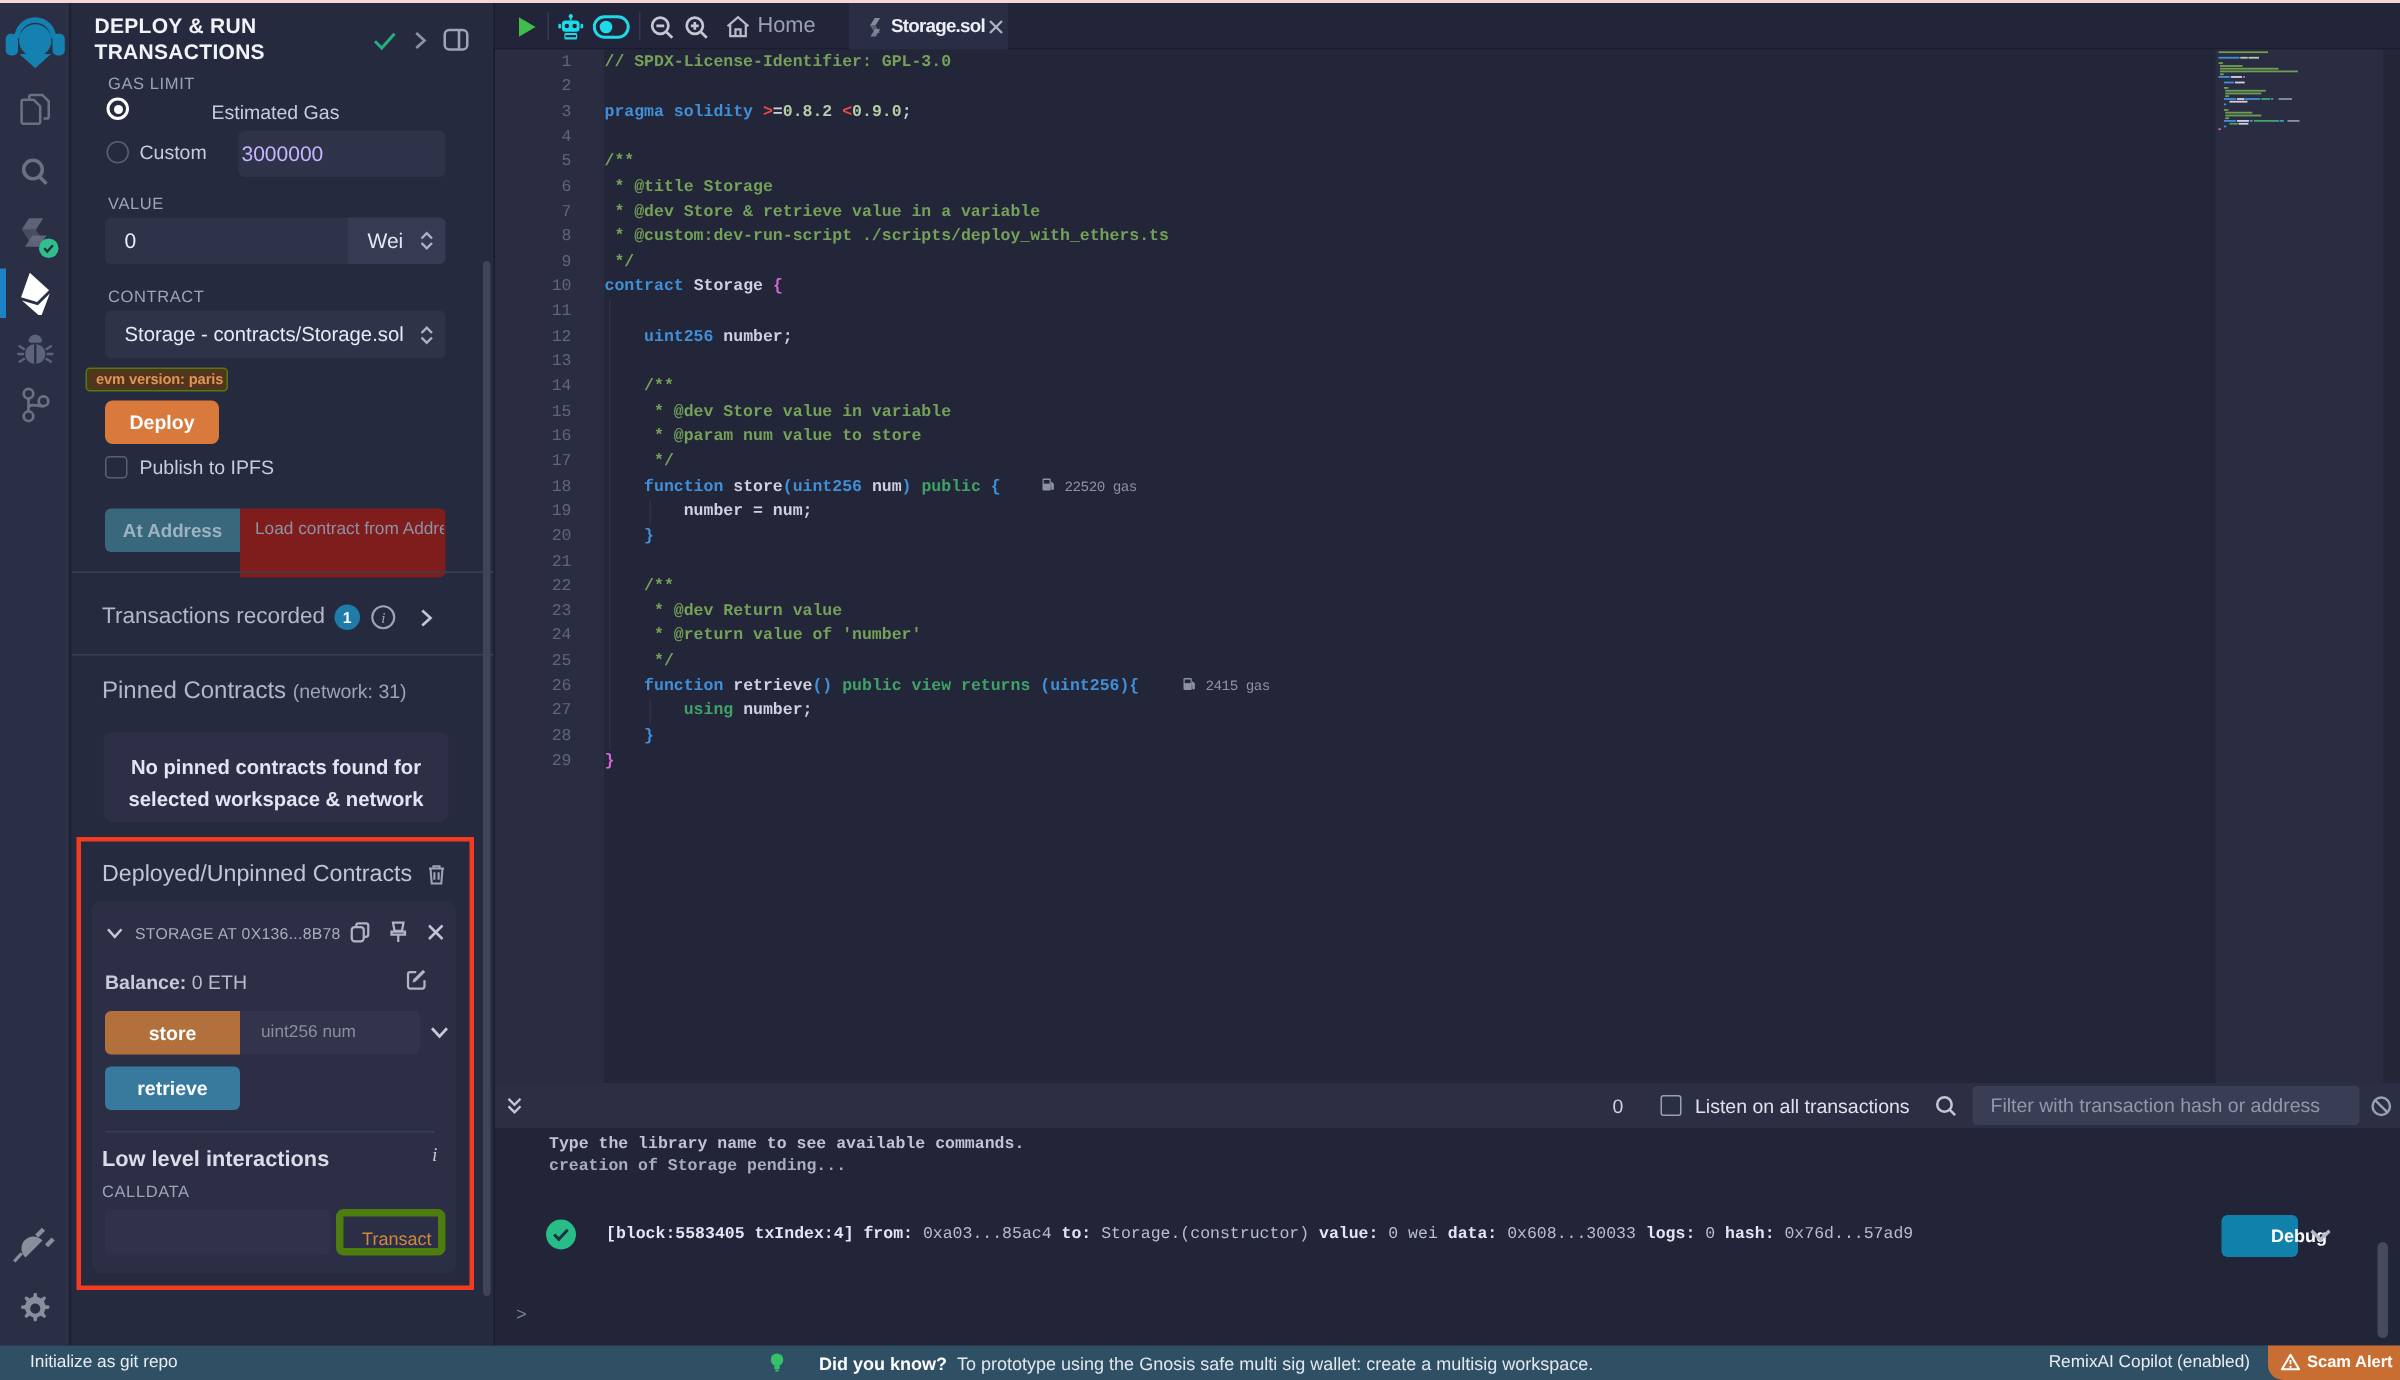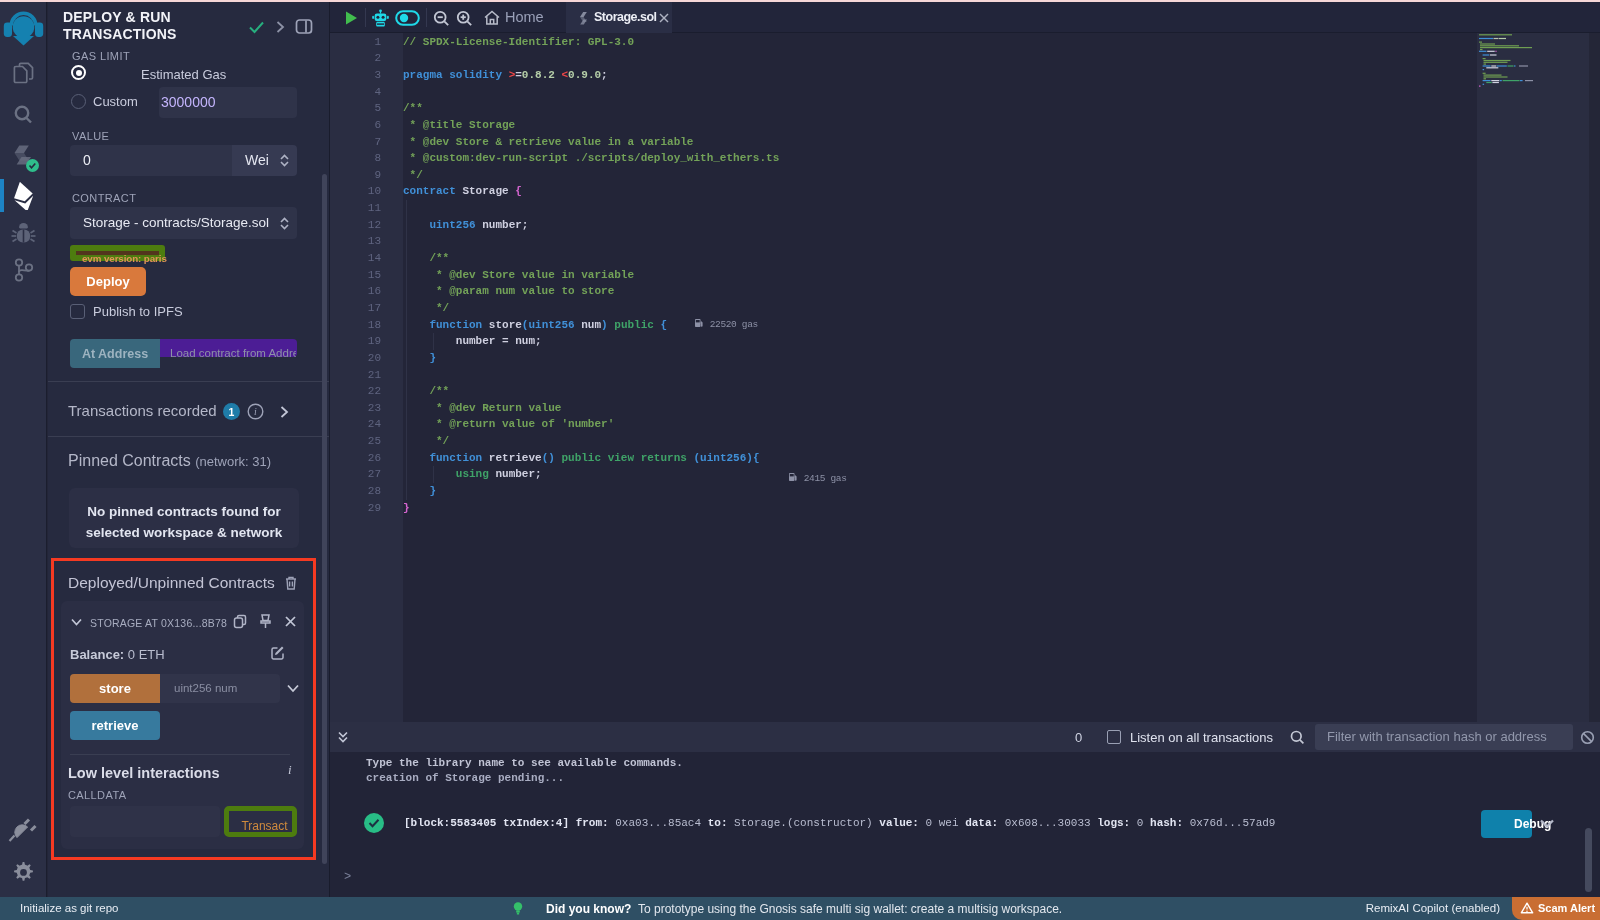--- a/index.html
+++ b/index.html
@@ -166,35 +166,35 @@
 
     <div class="plabel" style="left:24px; top:190px;">CONTRACT</div>
     <div class="abs" style="left:22px; top:205px; width:227px; height:32px; background:#2f3349; border-radius:4px;">
       <div style="position:absolute; left:13px; top:8px; font-size:13.5px; color:#e8eaf3;">Storage - contracts/Storage.sol</div>
       <svg style="position:absolute; right:8px; top:10px;" width="9" height="13" viewBox="0 0 9 13">
           <path d="M1 5 l3.5 -3.5 L8 5" stroke="#aeb2c4" stroke-width="1.6" fill="none"></path>
           <path d="M1 8 l3.5 3.5 L8 8" stroke="#aeb2c4" stroke-width="1.6" fill="none"></path>
         </svg>
     </div>
 
-    <div class="abs" style="left:22px; top:243px; width:95px; height:16px; background:#52351d; border:6px solid #4d7c0f; border-radius:3px; white-space:nowrap;">
+    <div class="abs" style="left:9px; top:243px; width:95px; height:16px; background:#52351d; border:1px solid #4d7c0f; border-radius:3px; white-space:nowrap;">
       <div style="position:absolute; left:6px; top:2px; font-size:9.8px; font-weight:700; color:#e09556; white-space:nowrap; letter-spacing:-0.1px;">evm version: paris</div>
     </div>
 
     <div class="abs" style="left:22px; top:265px; width:76px; height:29px; background:#d9793c; border-radius:5px;">
       <div style="position:absolute; left:0; top:7px; width:76px; text-align:center; font-size:13px; font-weight:700; color:#fff;">Deploy</div>
     </div>
 
     <div class="abs" style="left:22px; top:302px; width:15px; height:15px; border:1.5px solid #595f76; border-radius:3px;"></div>
     <div class="ptext" style="left:45px; top:302px;">Publish to IPFS</div>
 
     <div class="abs" style="left:22px; top:337px; width:90px; height:29px; background:#39677c; border-radius:4px 0 0 4px;">
       <div style="position:absolute; left:0; top:8px; width:90px; text-align:center; font-size:12.5px; font-weight:700; color:#9db3c0;">At Address</div>
     </div>
-    <div class="abs" style="left:112px; top:337px; width:137px; height:18px; background:#4c1d95; border-radius:0 4px 4px 0;">
+    <div class="abs" style="left:112px; top:337px; width:137px; height:46px; background:#7f1d1d; border-radius:0 4px 4px 0;">
       <div style="position:absolute; left:10px; top:8px; font-size:11.5px; color:#8d92a6; white-space:nowrap; overflow:hidden; width:126px;">Load contract from Addre</div>
     </div>
     <div class="divider" style="top:379px;"></div>
 
     <div class="abs" style="left:20px; top:400px; font-size:15px; color:#b4b7c8;">Transactions recorded</div>
     <div class="abs" style="left:175px; top:401px; width:17px; height:17px; border-radius:50%; background:#1f7ca8;">
       <div style="position:absolute; left:0; top:3px; width:17px; text-align:center; font-size:10.5px; font-weight:700; color:#fff;">1</div>
     </div>
     <svg class="abs" style="left:199px; top:401px;" width="17" height="17" viewBox="0 0 17 17">
         <circle cx="8.5" cy="8.5" r="7.3" fill="none" stroke="#9ea3b8" stroke-width="1.4"></circle>
@@ -411,21 +411,21 @@
 <span class="p">}</span></pre>
 
   <div class="abs mono" style="left:694px; top:318px; font-size:9.5px; color:#8d91a6;">
     <svg style="vertical-align:-1px;" width="10" height="10" viewBox="0 0 10 10">
         <g fill="#8d91a6">
           <rect x="1" y="1" width="5.5" height="8" rx="0.8"></rect>
           <rect x="1.8" y="2" width="3.9" height="2.4" fill="#232538"></rect>
           <path d="M7 3 l1.6 1.6 v3.2 a0.9 0.9 0 0 1 -1.8 0 v-2.2 h-0.5 Z"></path>
         </g>
       </svg> <span style="letter-spacing:-0.35px;">22520 gas</span></div>
-  <div class="abs mono" style="left:788px; top:451px; font-size:9.5px; color:#8d91a6;margin-top:21px;">
+  <div class="abs mono" style="left:788px; top:451px; font-size:9.5px; color:#8d91a6;">
     <svg style="vertical-align:-1px;" width="10" height="10" viewBox="0 0 10 10">
         <g fill="#8d91a6">
           <rect x="1" y="1" width="5.5" height="8" rx="0.8"></rect>
           <rect x="1.8" y="2" width="3.9" height="2.4" fill="#232538"></rect>
           <path d="M7 3 l1.6 1.6 v3.2 a0.9 0.9 0 0 1 -1.8 0 v-2.2 h-0.5 Z"></path>
         </g>
       </svg> <span style="letter-spacing:-0.35px;">2415 gas</span></div>
   <div class="abs" id="minimap">
     <svg width="111" height="689" viewBox="0 0 111 689">
       <g>

